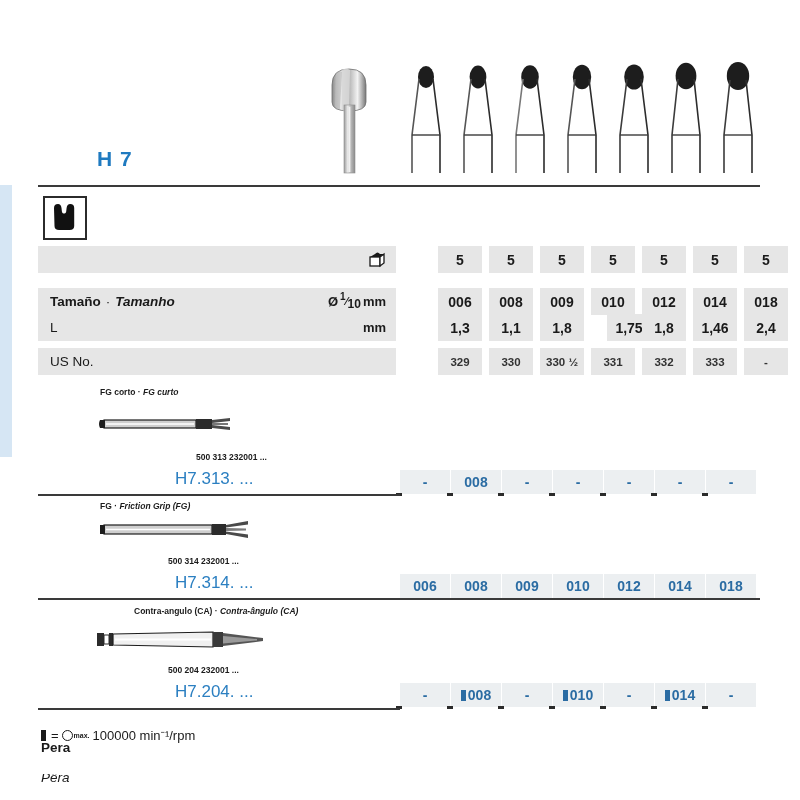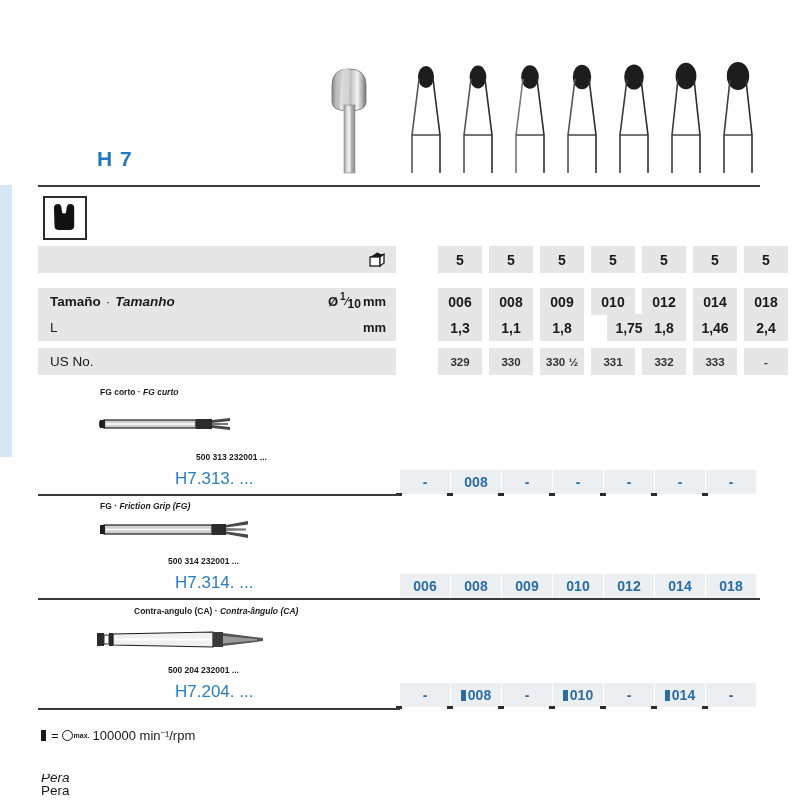--- a/index.html
+++ b/index.html
@@ -522,18 +522,18 @@
 
   <div class="rule-half" style="top:708px;"></div>
 
   <div class="footer-line" style="top:726px;">
     <span class="footer-sq"></span>
     <span>=</span>
     <span class="circ"></span>
     <span class="maxlbl">max.</span>
     <span>100000 min⁻¹/rpm</span>
   </div>
-  <div class="footer-name" style="top:783px;">Pera</div>
+  <div class="footer-name" style="top:740px;font-weight:bold;">Pera</div>
   <div class="footer-clip" style="top:774px;">
     <span>Pêra</span>
   </div>
 
 </div>
 
 </body></html>

